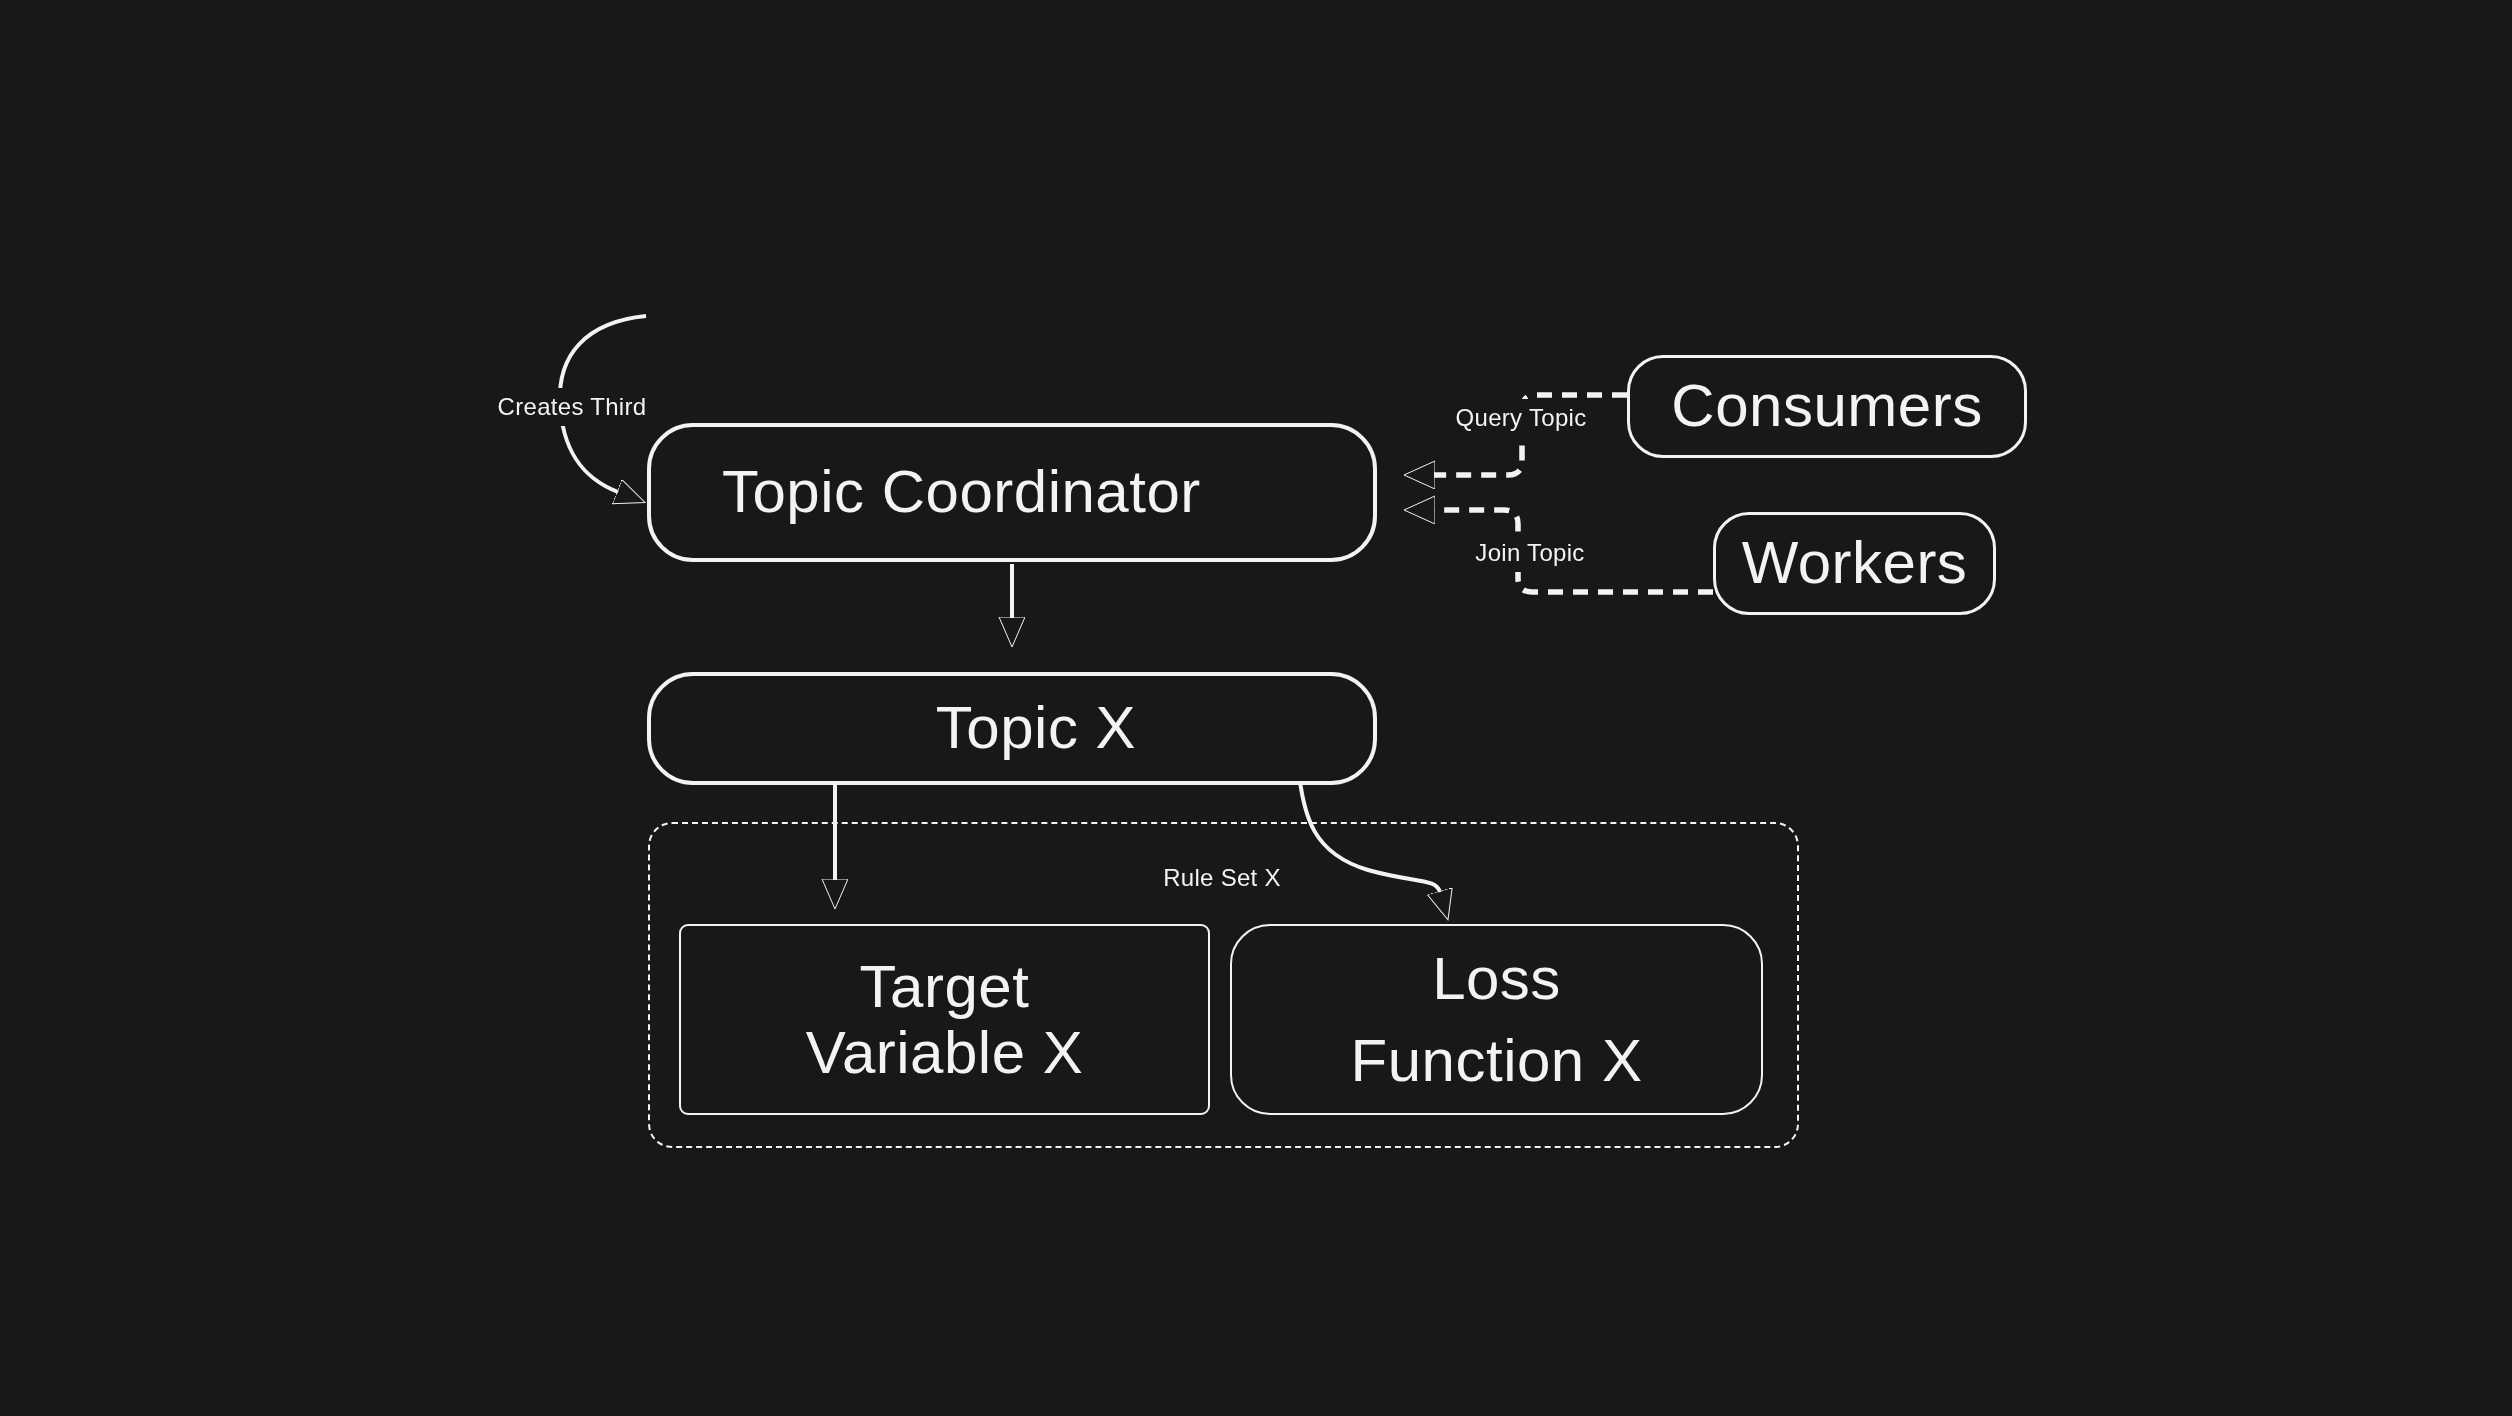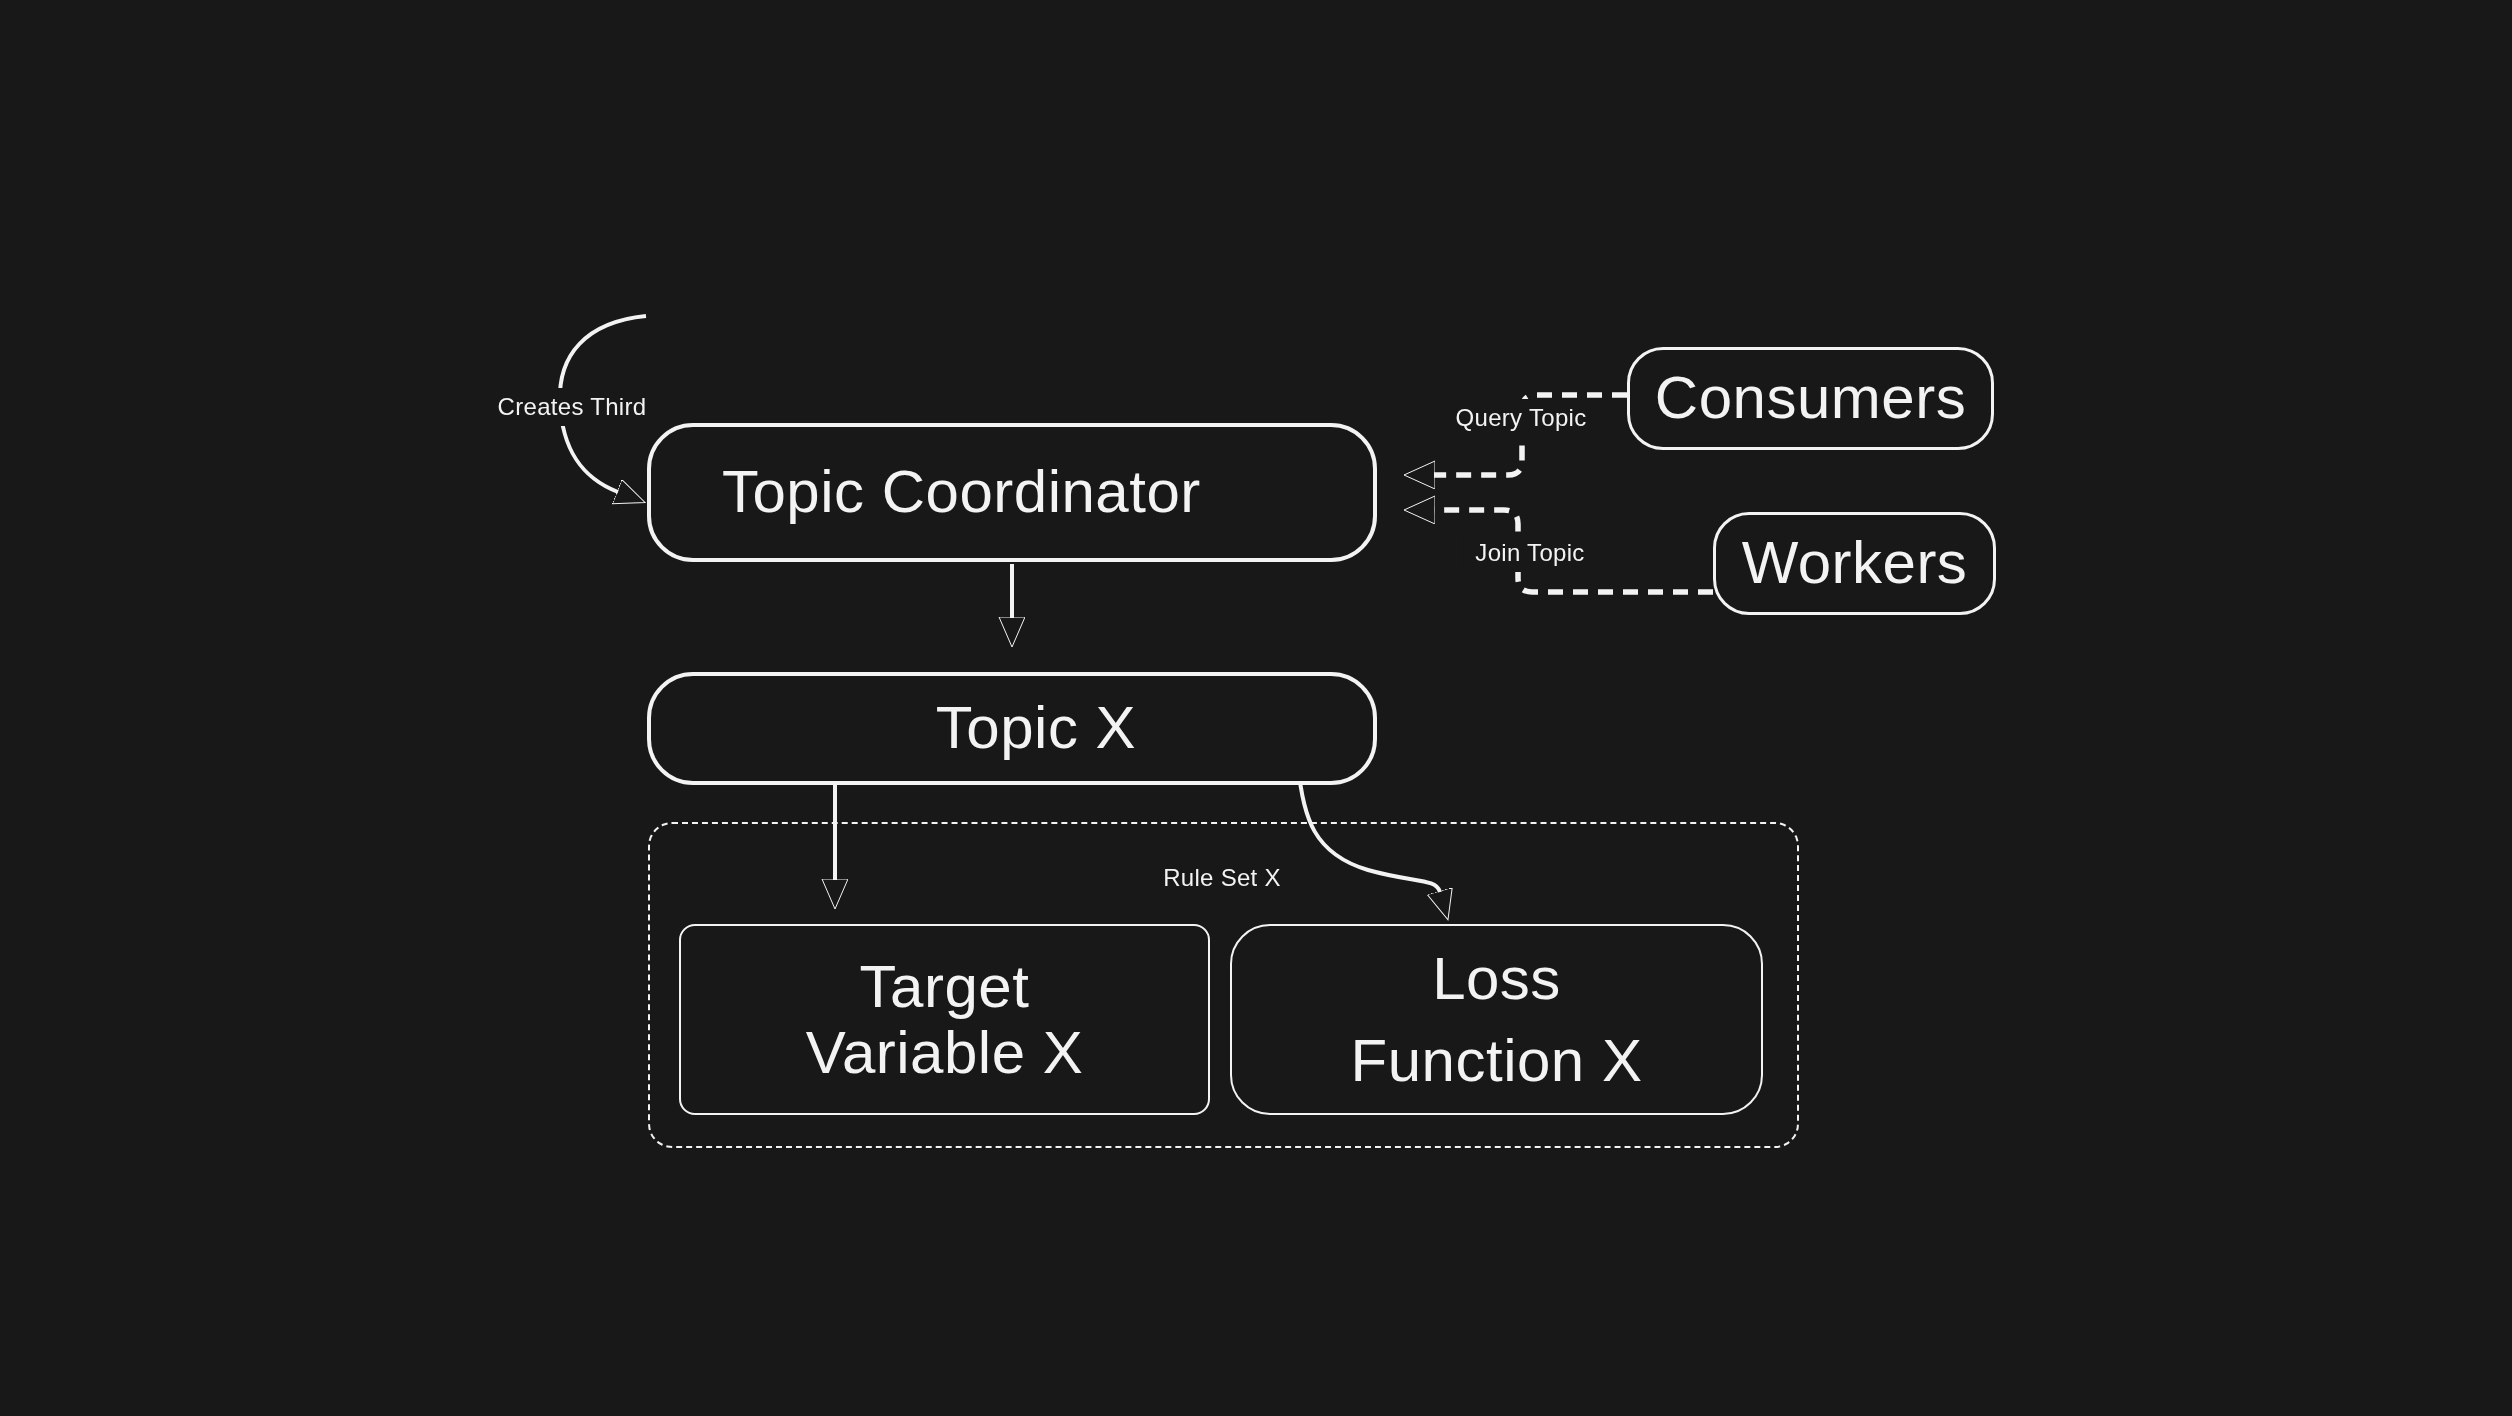--- a/index.html
+++ b/index.html
@@ -23,23 +23,23 @@
     background:#181818;
     border:3px solid #f3f3f3;
     font-size:60px;
     line-height:1.08;
     white-space:nowrap;
     letter-spacing:0.5px;
   }
   .n-external{left:647px;top:267px;width:731px;height:111px;border-radius:10px;justify-content:center;}
   .n-coordinator{left:647px;top:423px;width:730px;height:139px;border-radius:46px;border-width:4px;padding-left:71px;}
   .n-topicx{left:647px;top:672px;width:730px;height:113px;border-radius:46px;border-width:4px;padding-left:48px;justify-content:center;}
-  .n-consumers{left:1627px;top:347px;width:367px;height:103px;border-radius:36px;justify-content:center;}
+  .n-consumers{left:1627px;top:355px;width:400px;height:103px;border-radius:36px;justify-content:center;}
   .n-workers{left:1713px;top:512px;width:283px;height:103px;border-radius:36px;justify-content:center;}
-  .n-target{left:679px;top:924px;width:531px;height:191px;border-radius:16px;border-width:2px;flex-direction:column;justify-content:center;text-align:center;line-height:66px;}
+  .n-target{left:679px;top:924px;width:531px;height:191px;border-radius:9px;border-width:2px;flex-direction:column;justify-content:center;text-align:center;line-height:66px;}
   .n-loss{left:1230px;top:924px;width:533px;height:191px;border-radius:40px;border-width:2px;flex-direction:column;justify-content:center;text-align:center;line-height:66px;gap:16px;}
 
   .rule-container{
     position:absolute;
     left:648px;top:822px;width:1151px;height:326px;
     box-sizing:border-box;
     border:2.5px dashed #f3f3f3;
     border-radius:24px;
     background:transparent;
   }

